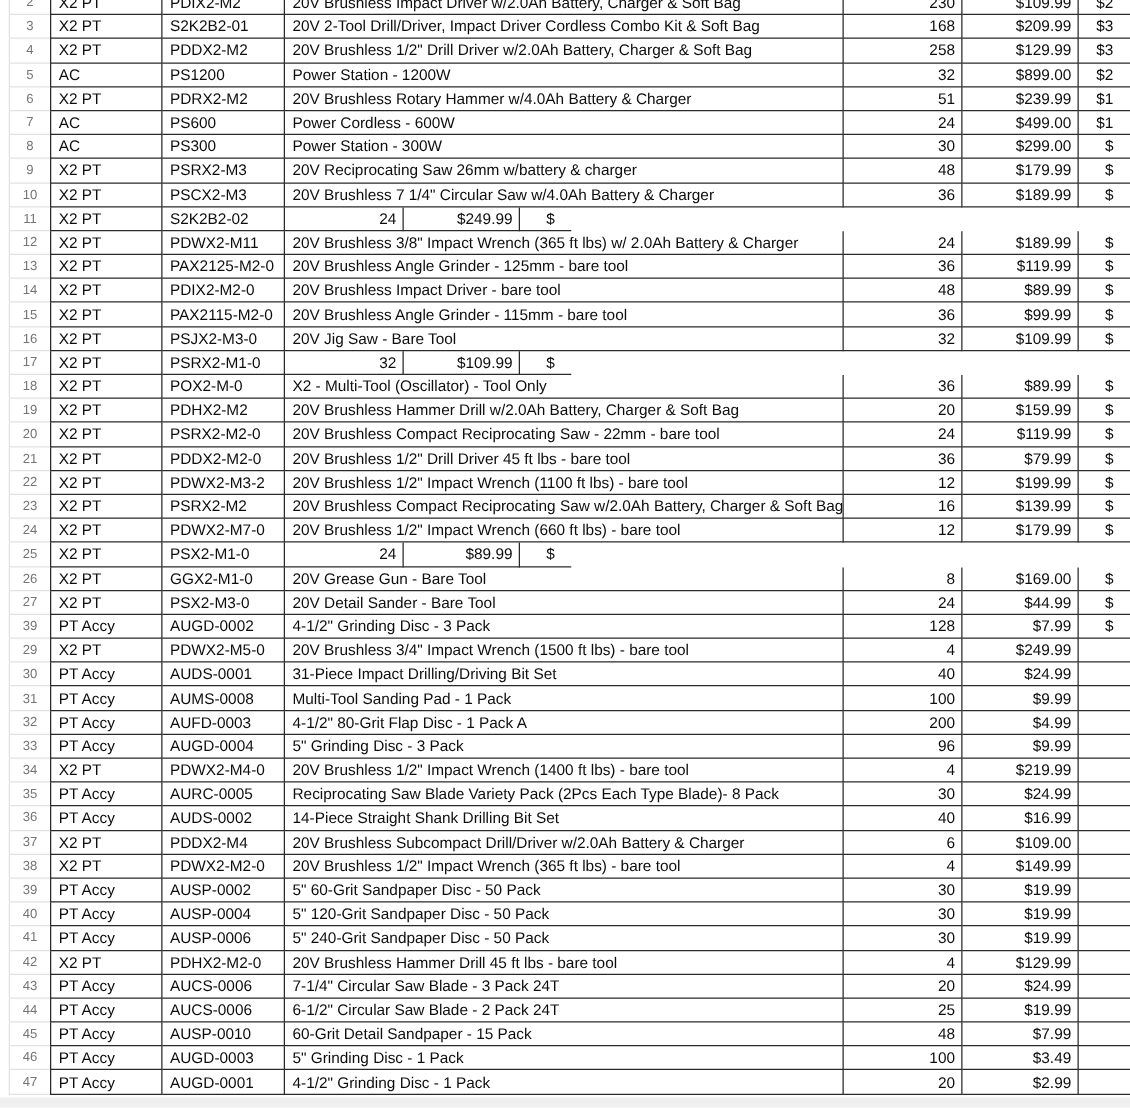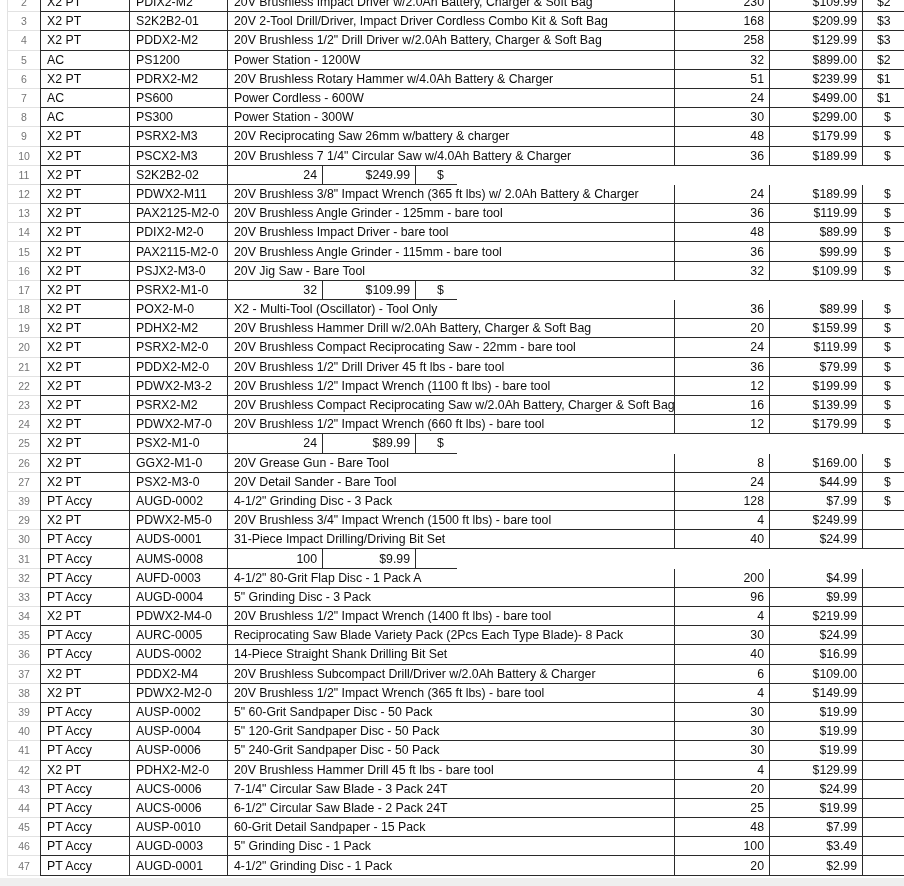--- a/index.html
+++ b/index.html
@@ -360,20 +360,21 @@
     <div class="cell c-desc">31-Piece Impact Drilling/Driving Bit Set</div>
     <div class="cell c-qty">40</div>
     <div class="cell c-price">$24.99</div>
     <div class="cell c-total total--single"></div>
   </div>
     <div class="row">
     <div class="cell c-gutter"></div>
     <div class="cell c-num">31</div>
     <div class="cell c-cat">PT Accy</div>
     <div class="cell c-sku">AUMS-0008</div>
+    <div class="cell c-desc">Multi-Tool Sanding Pad - 1 Pack</div>
     <div class="cell c-qty">100</div>
     <div class="cell c-price">$9.99</div>
     <div class="cell c-total total--single"></div>
   </div>
     <div class="row">
     <div class="cell c-gutter"></div>
     <div class="cell c-num">32</div>
     <div class="cell c-cat">PT Accy</div>
     <div class="cell c-sku">AUFD-0003</div>
     <div class="cell c-desc">4-1/2" 80-Grit Flap Disc - 1 Pack A</div>

